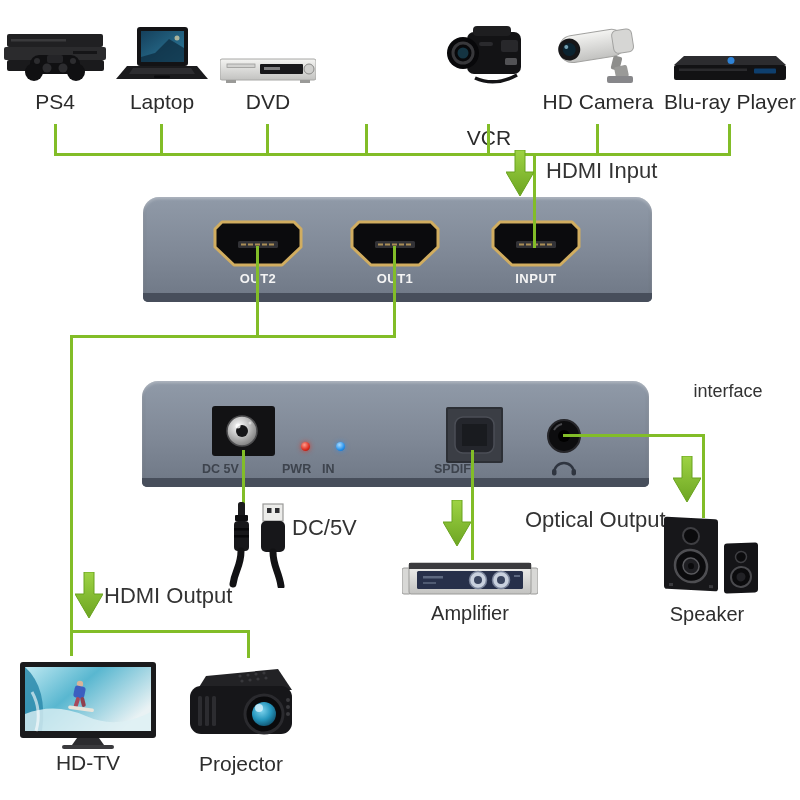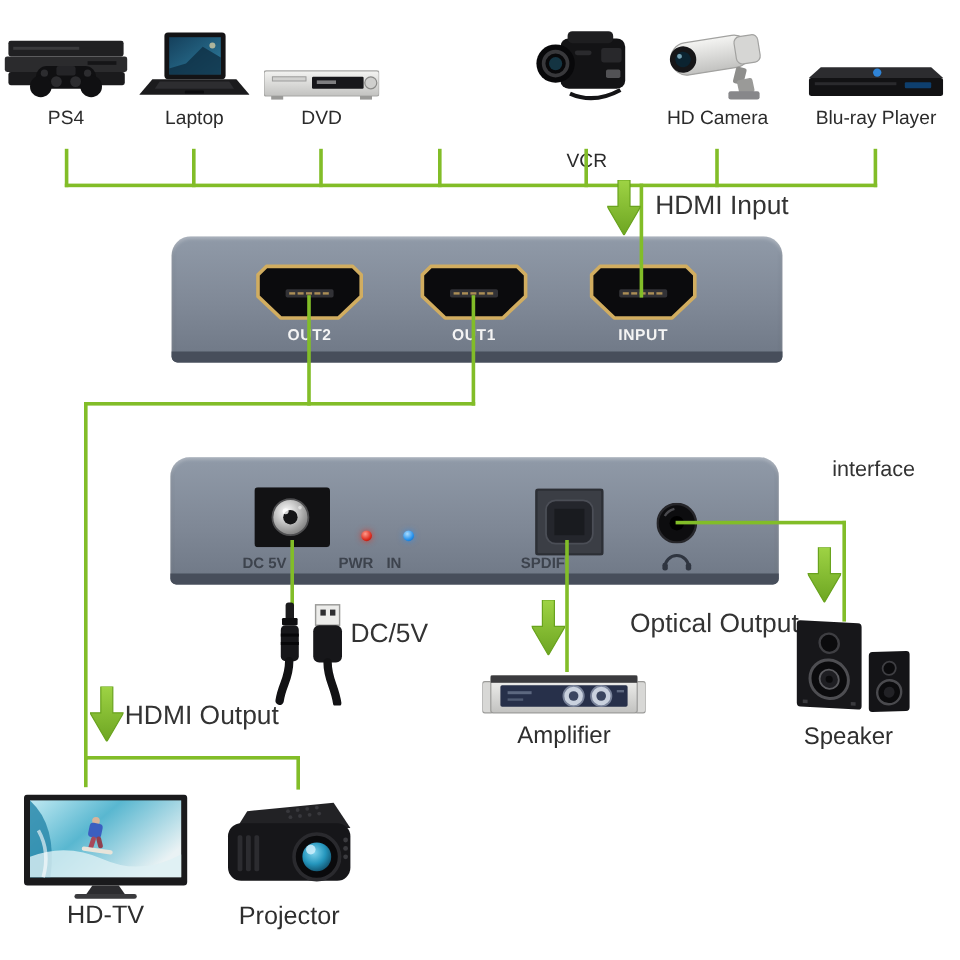--- a/index.html
+++ b/index.html
@@ -1,20 +1,20 @@
 <!DOCTYPE html>
 <html><head>
 <meta charset="utf-8">
 <style>
   html,body{margin:0;padding:0;background:#ffffff;}
   .canvas{position:relative;width:800px;height:800px;background:#ffffff;overflow:hidden;
           font-family:"Liberation Sans", sans-serif;color:#2e2e2e;}
   .src{position:absolute;top:14px;display:flex;flex-direction:column;align-items:center;}
   .icon-box{height:72px;display:flex;align-items:flex-end;justify-content:center;}
-  .src-label{text-align:center;font-size:16px;color:#2b2b2b;margin-top:4px;white-space:nowrap;}
+  .src-label{text-align:center;font-size:21px;color:#2b2b2b;margin-top:4px;white-space:nowrap;}
   .gline{position:absolute;background:#82bd28;}
   .v{width:3px;} .h{height:3px;}
   .garrow{position:absolute;}
   .device{position:absolute;background:linear-gradient(180deg,#909aa8 0%,#7f8896 55%,#6e7785 100%);
           border-radius:16px 16px 5px 5px;
           box-shadow:inset 0 2px 3px rgba(255,255,255,0.28), inset 0 -3px 4px rgba(0,0,0,0.18);}
   .device-base{position:absolute;left:0;right:0;bottom:0;height:9px;background:#474e5b;border-radius:0 0 5px 5px;}
   .port-label{position:absolute;width:90px;text-align:center;color:#f4f4f4;font-weight:bold;
               font-size:13px;letter-spacing:0.5px;top:271px;}
   .rear-label{position:absolute;text-align:left;color:#3d434d;font-weight:bold;font-size:12.5px;}

